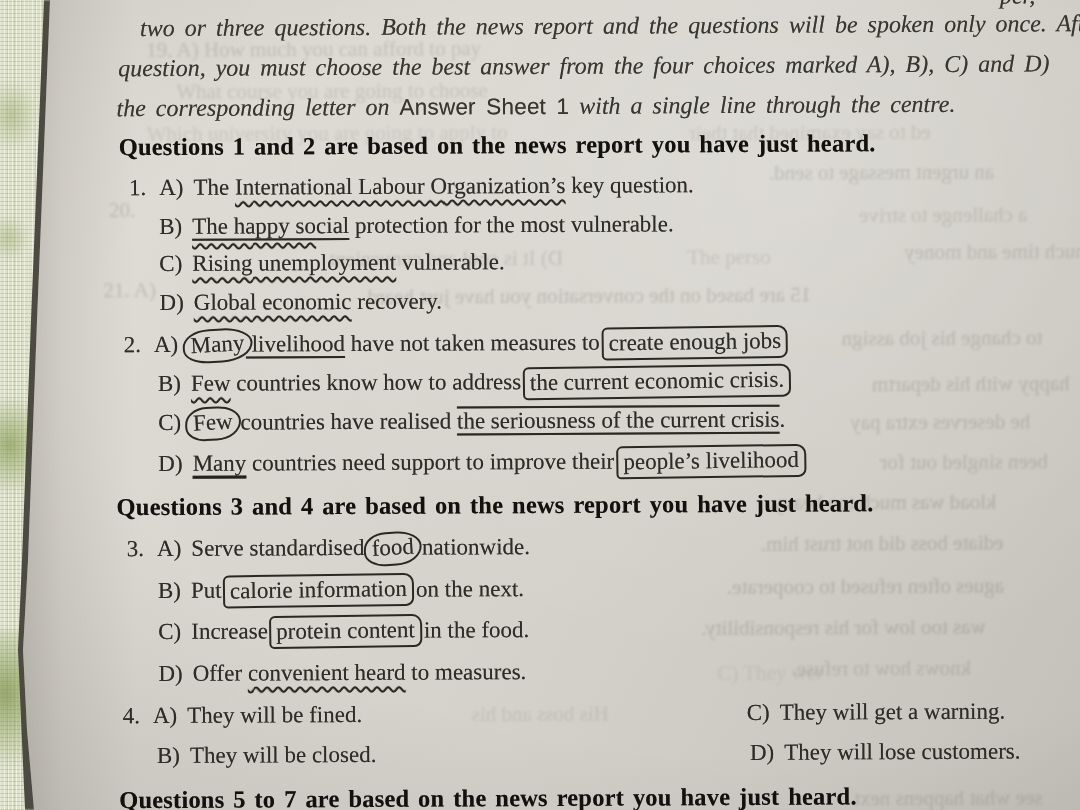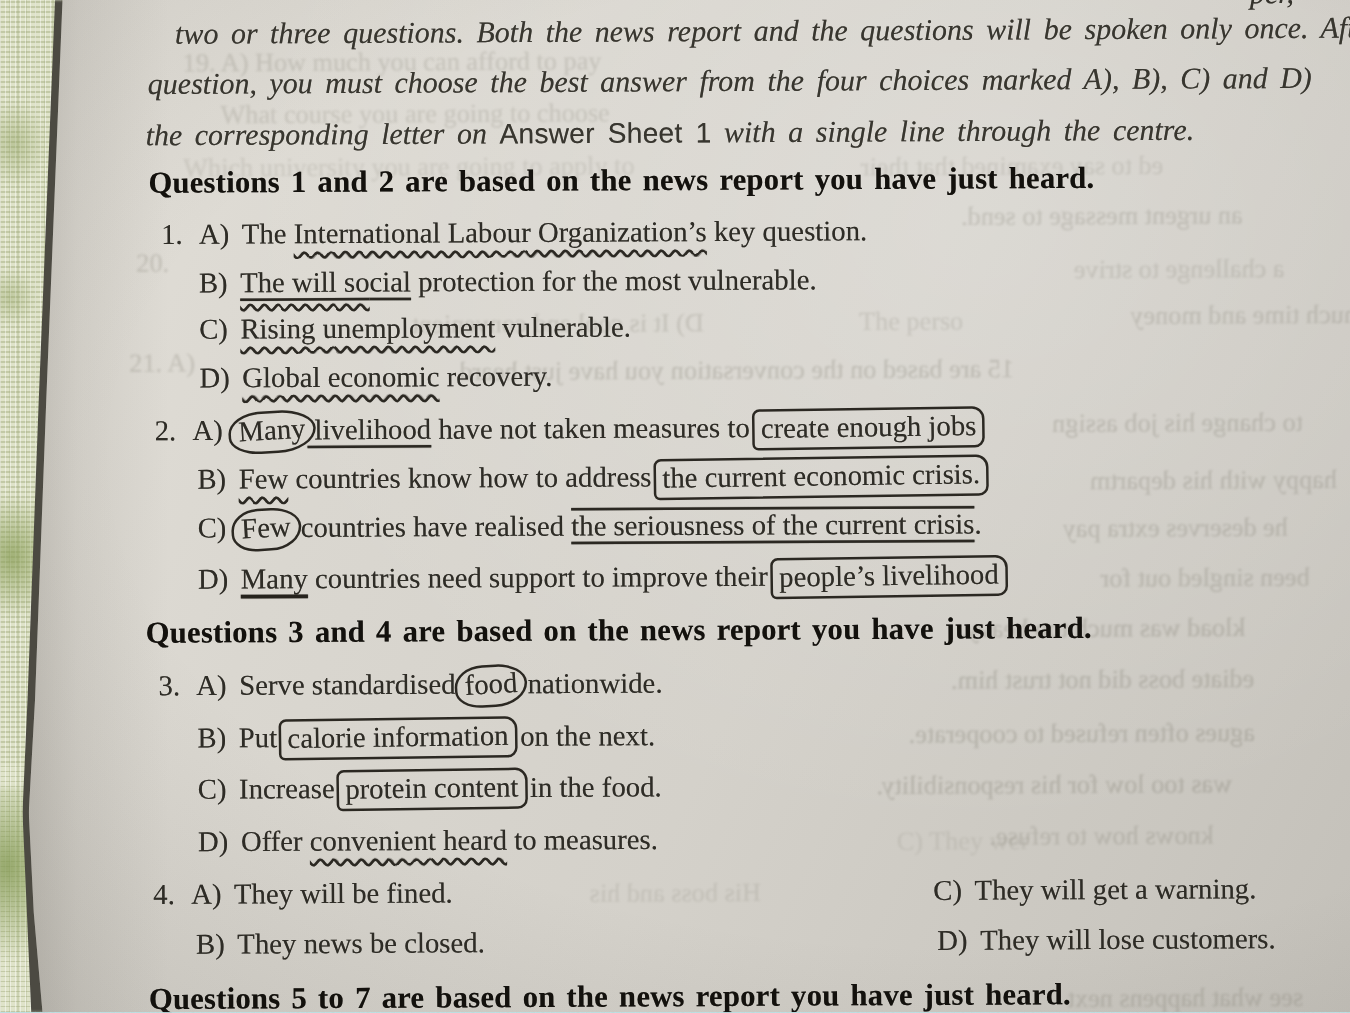--- a/index.html
+++ b/index.html
@@ -118,21 +118,21 @@
       <div class="top-frag">per,</div>
 
       <div class="line italic" style="left:142px; top:13px"><span>two or three questions. Both the news report and the questions will be spoken only once. After</span></div>
       <div class="line italic" style="left:120px; top:53px"><span>question, you must choose the best answer from the four choices marked A), B), C) and D)</span></div>
       <div class="line italic" style="left:118px; top:93px"><span>the corresponding letter on </span><span class="sheetbold">Answer Sheet 1</span><span> with a single line through the centre.</span></div>
 
       <div class="line hdr" style="left:120px; top:131px">Questions 1 and 2 are based on the news report you have just heard.</div>
 
       <div class="line" style="left:130px; top:172px"><span class="num">1.</span><span class="lab">A)</span><span>The </span><span class="wavy">International Labour Organization’s</span><span> key question.</span></div>
 
-      <div class="line" style="left:160px; top:211px"><span class="lab">B)</span><span class="ul"><span class="wavy-low">The will so</span><span>cial</span></span><span> protection for the most vulnerable.</span></div>
+      <div class="line" style="left:160px; top:211px"><span class="lab">B)</span><span class="ul"><span class="wavy-low">The happy so</span><span>cial</span></span><span> protection for the most vulnerable.</span></div>
 
       <div class="line" style="left:160px; top:248px"><span class="lab">C)</span><span class="wavy">Rising unemployment</span><span> vulnerable.</span></div>
 
       <div class="line" style="left:160px; top:287px"><span class="lab">D)</span><span class="wavy">Global economic</span><span> recovery.</span></div>
 
       <div class="line" style="left:124px; top:329px"><span class="num">2.</span><span class="lab">A)</span><span class="circle">Many</span><span class="ul"> livelihood</span><span> have not taken measures to </span><span class="box">create enough jobs</span></div>
 
       <div class="line" style="left:158px; top:368px"><span class="lab">B)</span><span class="wavy">Few</span><span> countries know how to address </span><span class="box">the current economic crisis.</span></div>
 
       <div class="line" style="left:158px; top:407px"><span class="lab">C)</span><span class="circle">Few</span><span> countries have realised </span><span class="overul">the seriousness of the current crisis</span><span>.</span></div>
@@ -145,19 +145,19 @@
 
       <div class="line" style="left:157px; top:575px"><span class="lab">B)</span><span>Put </span><span class="box">calorie information</span><span> on the next.</span></div>
 
       <div class="line" style="left:157px; top:616px"><span class="lab">C)</span><span>Increase </span><span class="box">protein content</span><span> in the food.</span></div>
 
       <div class="line" style="left:157px; top:658px"><span class="lab">D)</span><span>Offer </span><span class="wavy">convenient heard</span><span> to measures.</span></div>
 
       <div class="line" style="left:121px; top:700px"><span class="num">4.</span><span class="lab">A)</span><span>They will be fined.</span></div>
       <div class="line" style="left:745px; top:700px"><span class="lab">C)</span><span>They will get a warning.</span></div>
 
-      <div class="line" style="left:155px; top:740px"><span class="lab">B)</span><span>They news be closed.</span></div>
+      <div class="line" style="left:155px; top:740px"><span class="lab">B)</span><span>They will be closed.</span></div>
       <div class="line" style="left:748px; top:740px"><span class="lab">D)</span><span>They will lose customers.</span></div>
 
       <div class="line hdr" style="left:117px; top:784px">Questions 5 to 7 are based on the news report you have just heard.</div>
     </div>
   </div>
 </div>
 
 </body></html>

